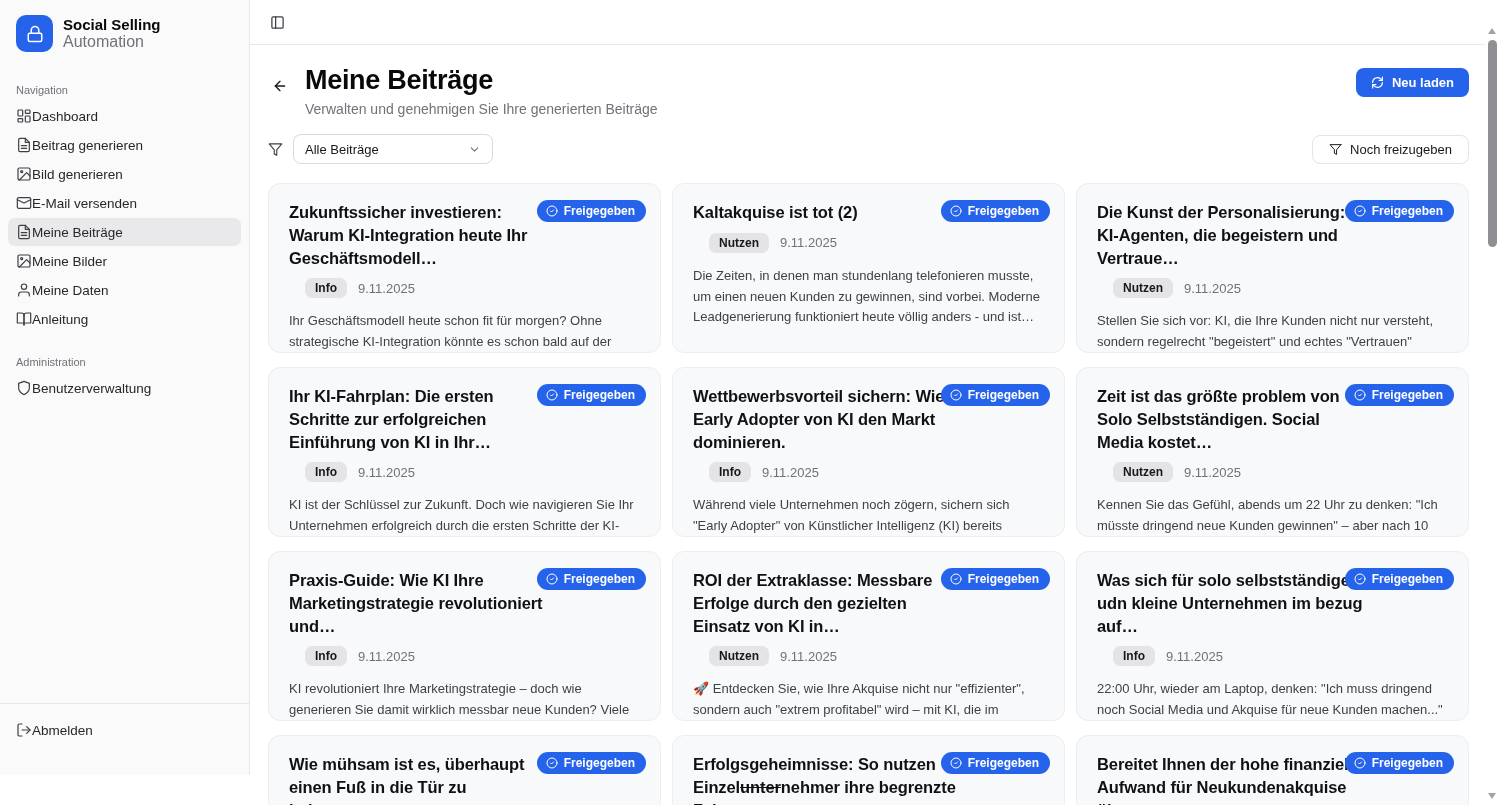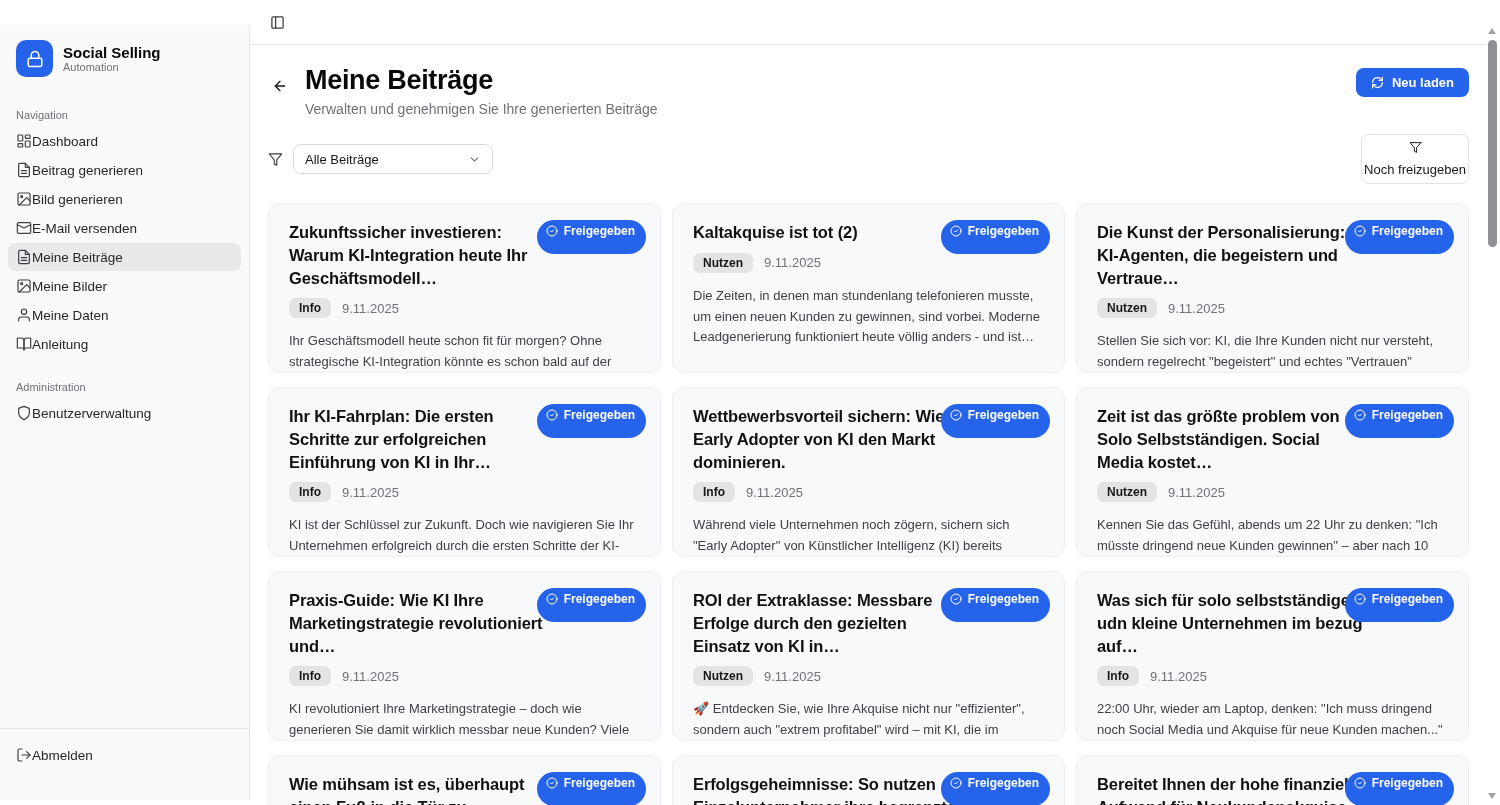--- a/index.html
+++ b/index.html
@@ -1,25 +1,25 @@
 <!DOCTYPE html>
 <html lang="de"><head>
 <meta charset="utf-8">
 <title>Meine Beiträge</title>
 <style>
   * { margin:0; padding:0; box-sizing:border-box; }
   html,body { width:1500px; height:805px; overflow:hidden; font-family:"Liberation Sans","DejaVu Sans",sans-serif; background:#fff; color:#18181b; }
 
   
-  .sidebar { position:absolute; left:0; top:0; width:250px; height:775px; background:#fafafa; border-right:1px solid #e7e7e9; display:flex; flex-direction:column;margin-top:25px; }
+  .sidebar { position:absolute; left:0; top:0; width:250px; height:775px; background:#fafafa; border-right:1px solid #e7e7e9; display:flex; flex-direction:column; }
   .logo-row { display:flex; align-items:center; gap:10px; padding:15px 16px 10px 16px; }
   .logo-box { width:37px; height:37px; border-radius:10px; background:#2563eb; display:flex; align-items:center; justify-content:center; flex:0 0 auto; }
   .logo-box svg { width:18px; height:18px; stroke:#fff; }
   .app-name { font-size:15px; font-weight:700; color:#09090b; line-height:1.15; }
-  .app-tagline { font-size:11px; color:#71717a; }
+  .app-tagline { font-size:16px; color:#71717a; }
   .section-label { font-size:11px; color:#71717a; padding:0 16px; margin-top:22px; margin-bottom:6px; }
   .nav-list { padding:0 8px; }
   .nav-item { display:flex; align-items:center; gap:0; padding:6px 8px; border-radius:7px; font-size:13.5px; color:#27272a; cursor:pointer; margin-bottom:1px; }
   .nav-item.active { background:#e9e9eb; font-weight:500; }
   .nav-item .nicon { width:16px; height:16px; display:inline-flex; flex:0 0 auto; }
   .nav-item .nicon svg { width:16px; height:16px; stroke:#3f3f46; }
   .sidebar-footer { margin-top:auto; border-top:1px solid #e7e7e9; padding:12px 8px 30px 8px; }
 
   
   .main { position:absolute; left:250px; top:0; width:1235px; height:805px; background:#fff; }
@@ -36,32 +36,32 @@
   .page-subtitle { font-size:14px; color:#71717a; margin-top:5px; }
   .btn-primary { display:flex; align-items:center; gap:8px; background:#2563eb; color:#fff; border:none; border-radius:8px; padding:7px 15px; font-size:13px; font-weight:600; cursor:pointer; font-family:inherit; margin-top:3px; }
   .btn-primary svg { width:13px; height:13px; stroke:#fff; }
 
   .filter-row { display:flex; align-items:center; justify-content:space-between; margin-top:17px;gap:28px; }
   .filter-left { display:flex; align-items:center; gap:10px; }
   .funnel { width:15px; height:15px; display:inline-flex; }
   .funnel svg { width:15px; height:15px; stroke:#3f3f46; }
   .select-box { width:200px; height:30px; border:1px solid #d9d9de; border-radius:8px; background:#fff; display:flex; align-items:center; justify-content:space-between; padding:0 11px; font-size:13px; color:#18181b; cursor:pointer; }
   .select-box svg { width:13px; height:13px; stroke:#71717a; }
-  .btn-outline { display:flex; align-items:center; gap:8px; background:#fff; border:1px solid #e4e4e7; border-radius:8px; padding:6px 2px; font-size:13px; font-weight:500; color:#18181b; cursor:pointer; font-family:inherit;flex-direction:column; }
+  .btn-outline { display:flex; align-items:center; gap:8px; background:#fff; border:1px solid #e4e4e7; border-radius:8px; padding:6px 16px; font-size:13px; font-weight:500; color:#18181b; cursor:pointer; font-family:inherit; }
   .btn-outline svg { width:13px; height:13px; stroke:#18181b; }
 
   
   .cards-grid { margin-top:19px; display:grid; grid-template-columns:repeat(3,1fr); gap:14px 11px; }
   .card { background:#f8f9fa; border:1px solid #eceef1; border-radius:12px; padding:17px 20px 16px 20px; height:170px; position:relative; overflow:hidden; cursor:pointer; }
   .card-title { font-size:16.5px; font-weight:700; letter-spacing:-0.1px; color:#111113; line-height:1.38; width:268px; }
   .card-title s { text-decoration:line-through; }
-  .status-badge { position:absolute; top:16px; right:14px; display:flex; align-items:center; gap:6px; background:#2563eb; color:#fff; border-radius:999px; padding:4px 11px 16px 9px; font-size:12px; font-weight:600; }
+  .status-badge { position:absolute; top:16px; right:14px; display:flex; align-items:center; gap:6px; background:#2563eb; color:#fff; border-radius:999px; padding:4px 11px 4px 9px; font-size:12px; font-weight:600; }
   .status-badge svg { width:12px; height:12px; stroke:#fff; }
   .card-meta { display:flex; align-items:center; gap:11px; margin-top:9px; }
-  .tag-pill { background:#e4e4e7; color:#18181b; font-size:12px; font-weight:600; border-radius:7px; padding:3px 10px; }
+  .tag-pill { background:#e4e4e7; color:#18181b; font-size:12px; font-weight:600; border-radius:7px; padding:3px 10px;margin-left:16px; }
   .card-date { font-size:13px; color:#71717a; }
   .card-excerpt { margin-top:13px; font-size:13px; line-height:1.6; color:#3f3f46; display:-webkit-box; -webkit-line-clamp:3; -webkit-box-orient:vertical; overflow:hidden; }
 
   
   .scrollbar { position:absolute; right:0; top:0; width:15px; height:805px; background:#fff; }
   .sb-arrow { position:absolute; left:3px; width:0; height:0; border-left:4.5px solid transparent; border-right:4.5px solid transparent; }
   .sb-up { top:28px; border-bottom:6px solid #a3a3a3; }
   .sb-down { bottom:6px; border-top:6px solid #a3a3a3; }
   .sb-thumb { position:absolute; left:3px; top:40px; width:9px; height:207px; background:#8f8f94; border-radius:5px; }
 </style>

